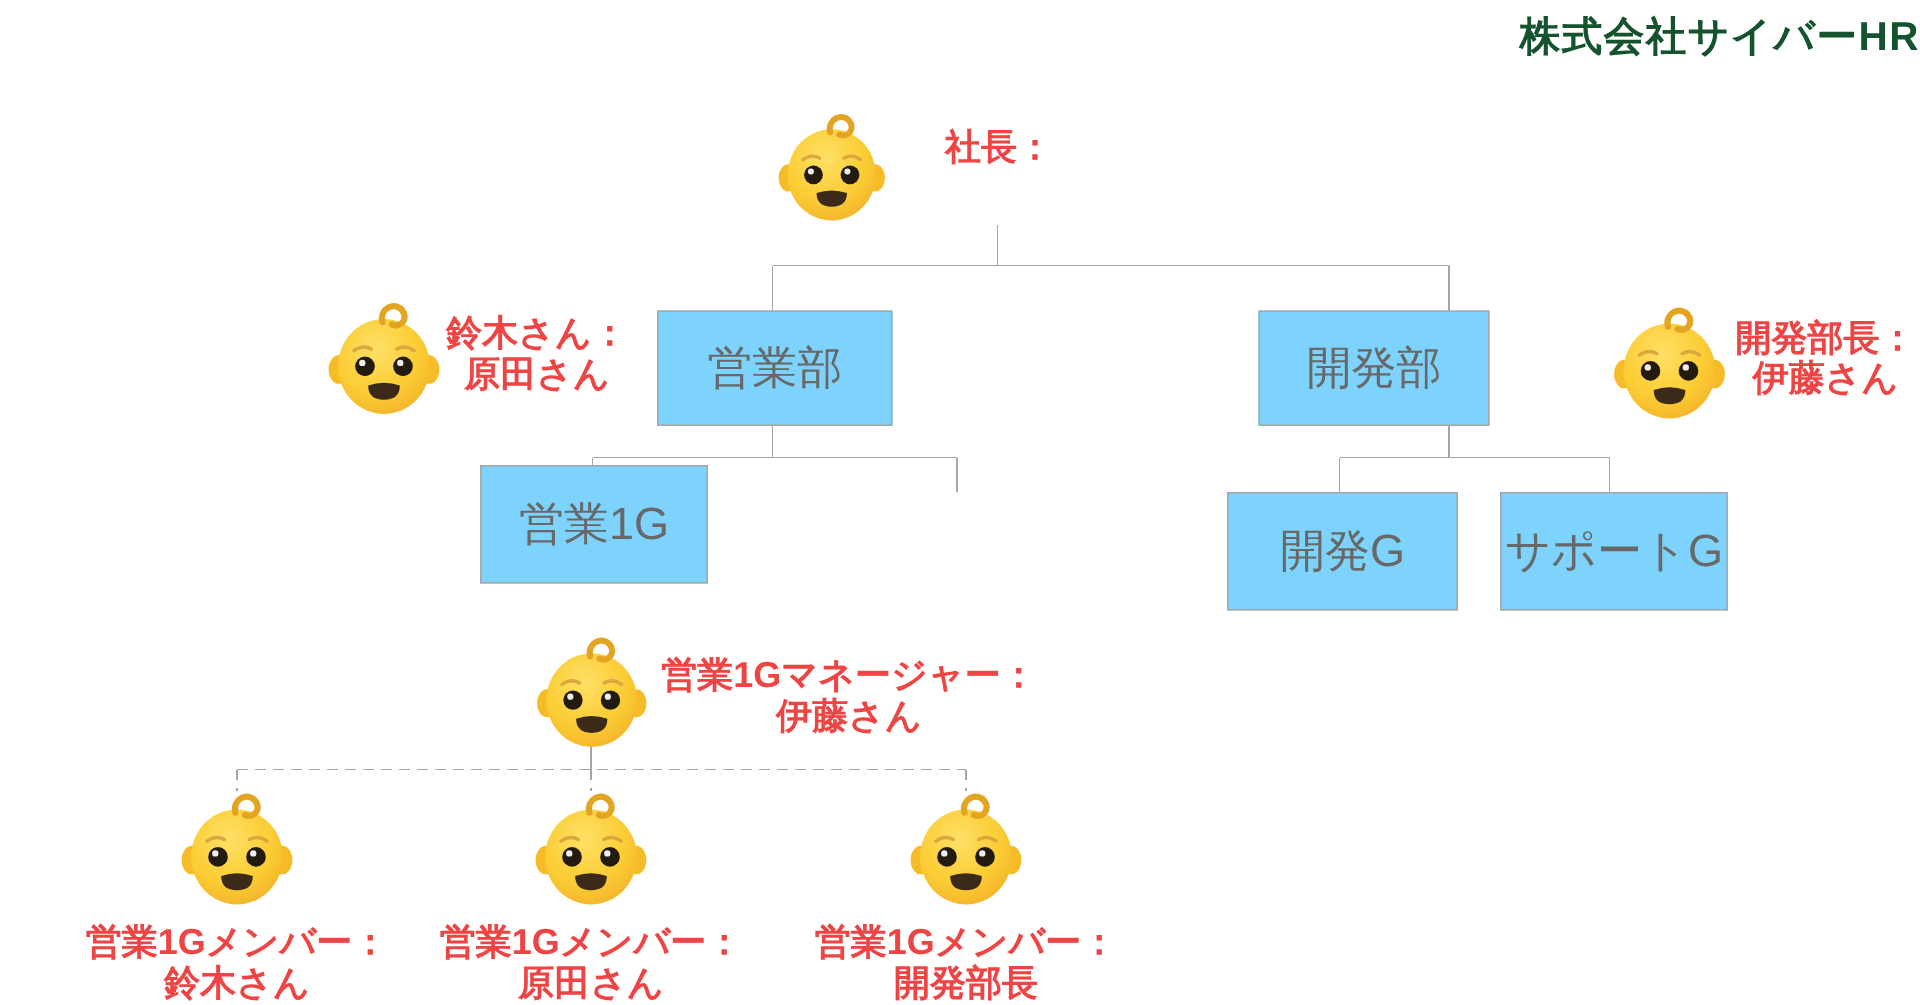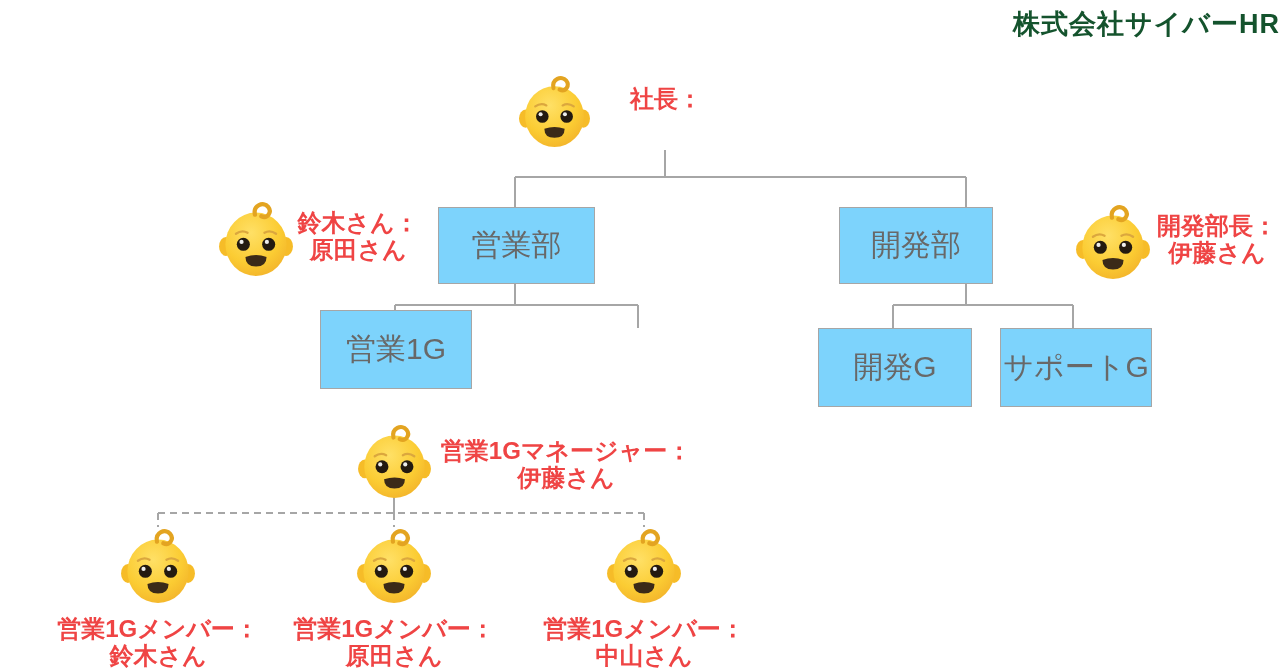--- a/index.html
+++ b/index.html
@@ -125,16 +125,16 @@
   <div class="plabel" style="left:274px;top:615px;width:240px">
     <span>営業1Gメンバー：</span>
     <span>原田さん</span>
   </div>
 
   <svg class="emoji" style="left:606px;top:528px;width:76px;height:76px">
       <use href="#baby"></use>
     </svg>
   <div class="plabel" style="left:524px;top:615px;width:240px">
     <span>営業1Gメンバー：</span>
-    <span>中山さん</span>
+    <span>開発部長</span>
   </div>
 
 </div>
 
 </body></html>

